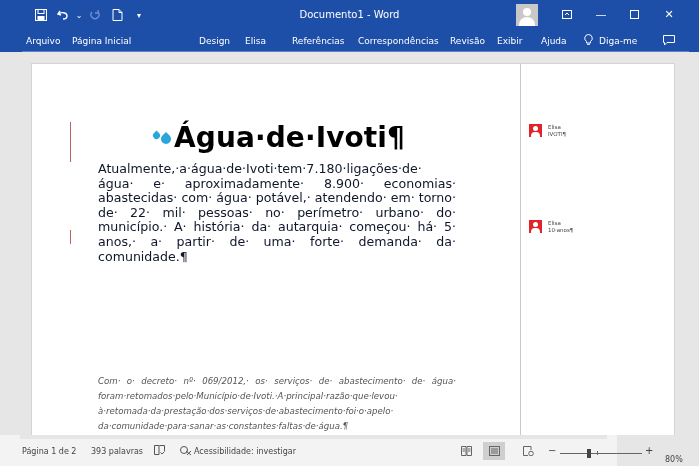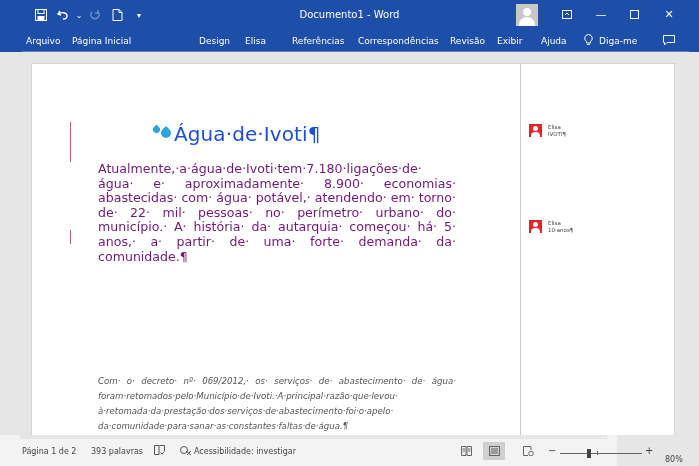--- a/index.html
+++ b/index.html
@@ -22,25 +22,25 @@
   .ribbon .tab { position: absolute; top: 5px; white-space: nowrap; }
   .ribbon .bottom-line { position: absolute; left: 22px; right: 10px; bottom: 0; height: 1px; background: #8aa3d3; opacity: 0.6; }
 
   
   .doc-area { position: absolute; left: 20px; top: 52px; width: 669px; height: 383px; background: #e6e6e6; }
   .page { position: absolute; left: 11px; top: 11px; width: 644px; height: 372px; background: #fff; border: 1px solid #d4d4d4; border-bottom: none; overflow: hidden; }
   .markup-pane { position: absolute; left: 488px; top: 0; width: 156px; height: 372px; border-left: 1px solid #c9c9c9; background: #fff; }
 
   .change-bar { position: absolute; width: 1px; background: #c06060; }
 
-  .title { position: absolute; left: 118px; top: 57px; font-family: "DejaVu Sans", sans-serif; font-weight: normal; font-size: 20px; color: #1d4ed8; letter-spacing: 0.1px; white-space: nowrap; }
+  .title { position: absolute; left: 118px; top: 57px; font-family: "DejaVu Sans", sans-serif; font-weight: bold; font-size: 28px; color: #000000; letter-spacing: 0.1px; white-space: nowrap; }
   .drops { display: inline-block; position: relative; width: 24px; height: 18px; vertical-align: 2px; }
   .drop { position: absolute; background: #2aa6dc; border-radius: 50% 0 50% 50%; transform: rotate(-45deg); }
 
-  .p1 { position: absolute; left: 66px; top: 98px; width: 358px; font-family: "DejaVu Sans", sans-serif; font-size: 12.6px; line-height: 14.6px; color: #701a75; text-align: justify; text-align-last: left; }
+  .p1 { position: absolute; left: 66px; top: 98px; width: 358px; font-family: "DejaVu Sans", sans-serif; font-size: 12.6px; line-height: 14.6px; color: #0f172a; text-align: justify; text-align-last: left; }
   .p-it { position: absolute; left: 66px; width: 358px; font-family: "DejaVu Sans", sans-serif; font-style: italic; font-size: 8.6px; line-height: 15px; color: #555; text-align: justify; text-align-last: left; }
   .p2 { top: 229px; }
   .p3 { top: 310px; }
 
   .comment { position: absolute; left: 8px; display: flex; align-items: flex-start; gap: 6px; }
   .c-avatar { width: 13px; height: 13px; background: #e0242a; position: relative; overflow: hidden; }
   .c-avatar .h { position: absolute; left: 4px; top: 2px; width: 5px; height: 5px; border-radius: 50%; background: #fff; }
   .c-avatar .b { position: absolute; left: 2px; top: 8px; width: 9px; height: 7px; border-radius: 4px 4px 0 0; background: #fff; }
   .c-text { font-size: 5.5px; line-height: 7px; color: #444; font-family: "DejaVu Sans", sans-serif; }
 

